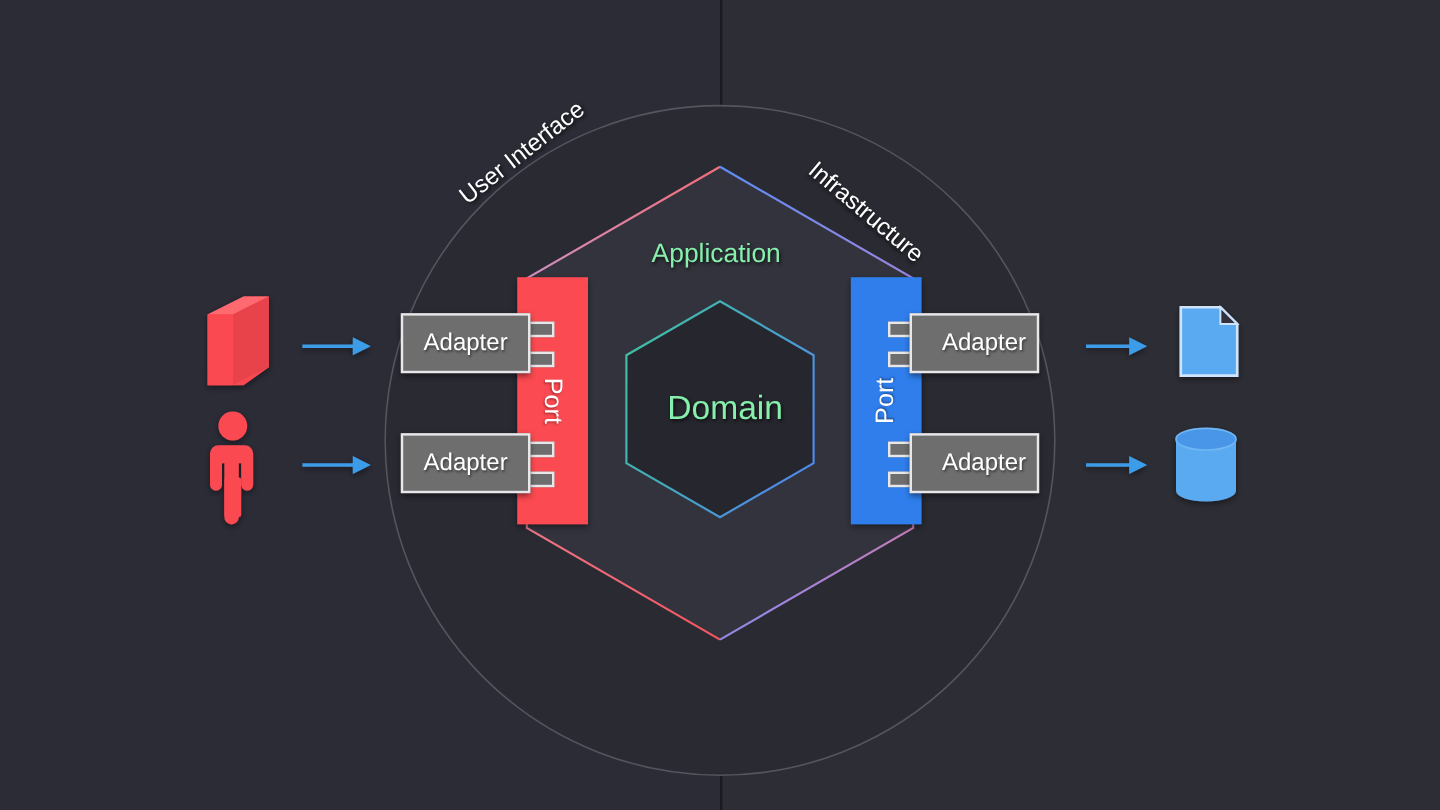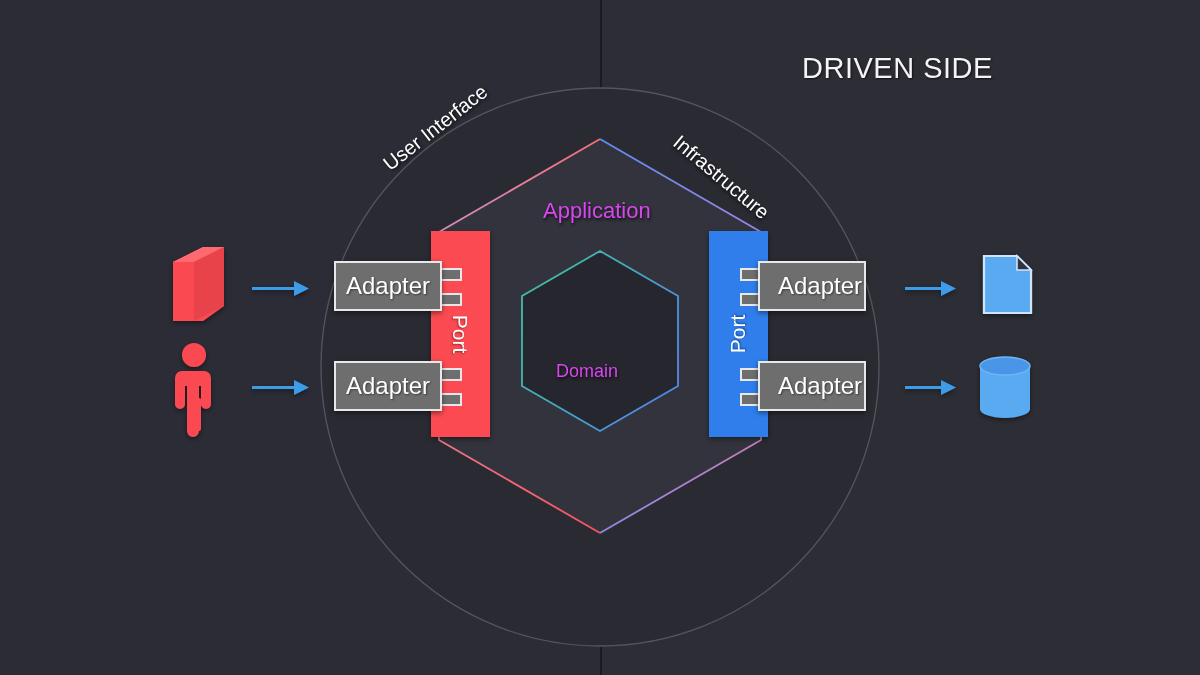--- a/index.html
+++ b/index.html
@@ -62,32 +62,31 @@
     transform: rotate(-38deg);
     transform-origin: left center;
   }
   #label-infra {
     left: 676px; top: 128px;
     transform: rotate(40deg);
     transform-origin: left center;
   }
   .hex-label {
     position: absolute;
-    color: #d946ef;
+    color: #86efac;
     white-space: nowrap;
     text-shadow: 1px 2px 3px rgba(0,0,0,0.7);
   }
   #label-application {
     left: 543px; top: 198px;
     font-size: 22px;
   }
   #label-domain {
     left: 556px; top: 324px;
-    font-size: 18px;
-    margin-top: 37px;
+    font-size: 28px;
   }
 
   .port {
     position: absolute;
     display: flex;
     align-items: center;
     justify-content: center;
     box-shadow: 0 2px 5px rgba(0,0,0,0.45);
   }
   #port-left {
@@ -113,21 +112,21 @@
     height: 50px;
     background: #6e6e6e;
     border: 2px solid #e8e8ea;
     display: flex;
     align-items: center;
     box-sizing: border-box;
     box-shadow: 0 2px 5px rgba(0,0,0,0.45);
   }
   .adapter span {
     color: #ffffff;
-    font-size: 24px;
+    font-size: 20px;
     width: 100%;
     text-align: center;
     text-shadow: 1px 1px 2px rgba(0,0,0,0.45);
   }
   #adapter-l1 { left: 334px; top: 261px; width: 108px; }
   #adapter-l2 { left: 334px; top: 361px; width: 108px; }
   #adapter-r1 { left: 758px; top: 261px; width: 108px; padding-left: 16px; }
   #adapter-r2 { left: 758px; top: 361px; width: 108px; padding-left: 16px; }
 
   .tab {
@@ -212,21 +211,20 @@
       <path d="M1017,256 l14,14 h-14 z" fill="#33333d" stroke="#cfe4fb" stroke-width="1.6"></path>
     </g>
 
     <g filter="url(#softShadow)">
       <path d="M980,366 v43 a25,9 0 0 0 50,0 v-43 z" fill="#5aaaf2"></path>
       <ellipse cx="1005" cy="366" rx="25" ry="9" fill="#4a96e8"></ellipse>
       <ellipse cx="1005" cy="366" rx="25" ry="9" fill="none" stroke="#6fb6f5" stroke-width="1.4"></ellipse>
     </g>
   </svg>
 
-  <div class="side-title" id="title-driven">DRIVEN SIDE</div>
 
   <div class="ring-label" id="label-ui">User Interface</div>
   <div class="ring-label" id="label-infra">Infrastructure</div>
 
   <div class="hex-label" id="label-application">Application</div>
   <div class="hex-label" id="label-domain">Domain</div>
 
   <div class="port" id="port-left">
     <span class="port-text">Port</span>
   </div>

